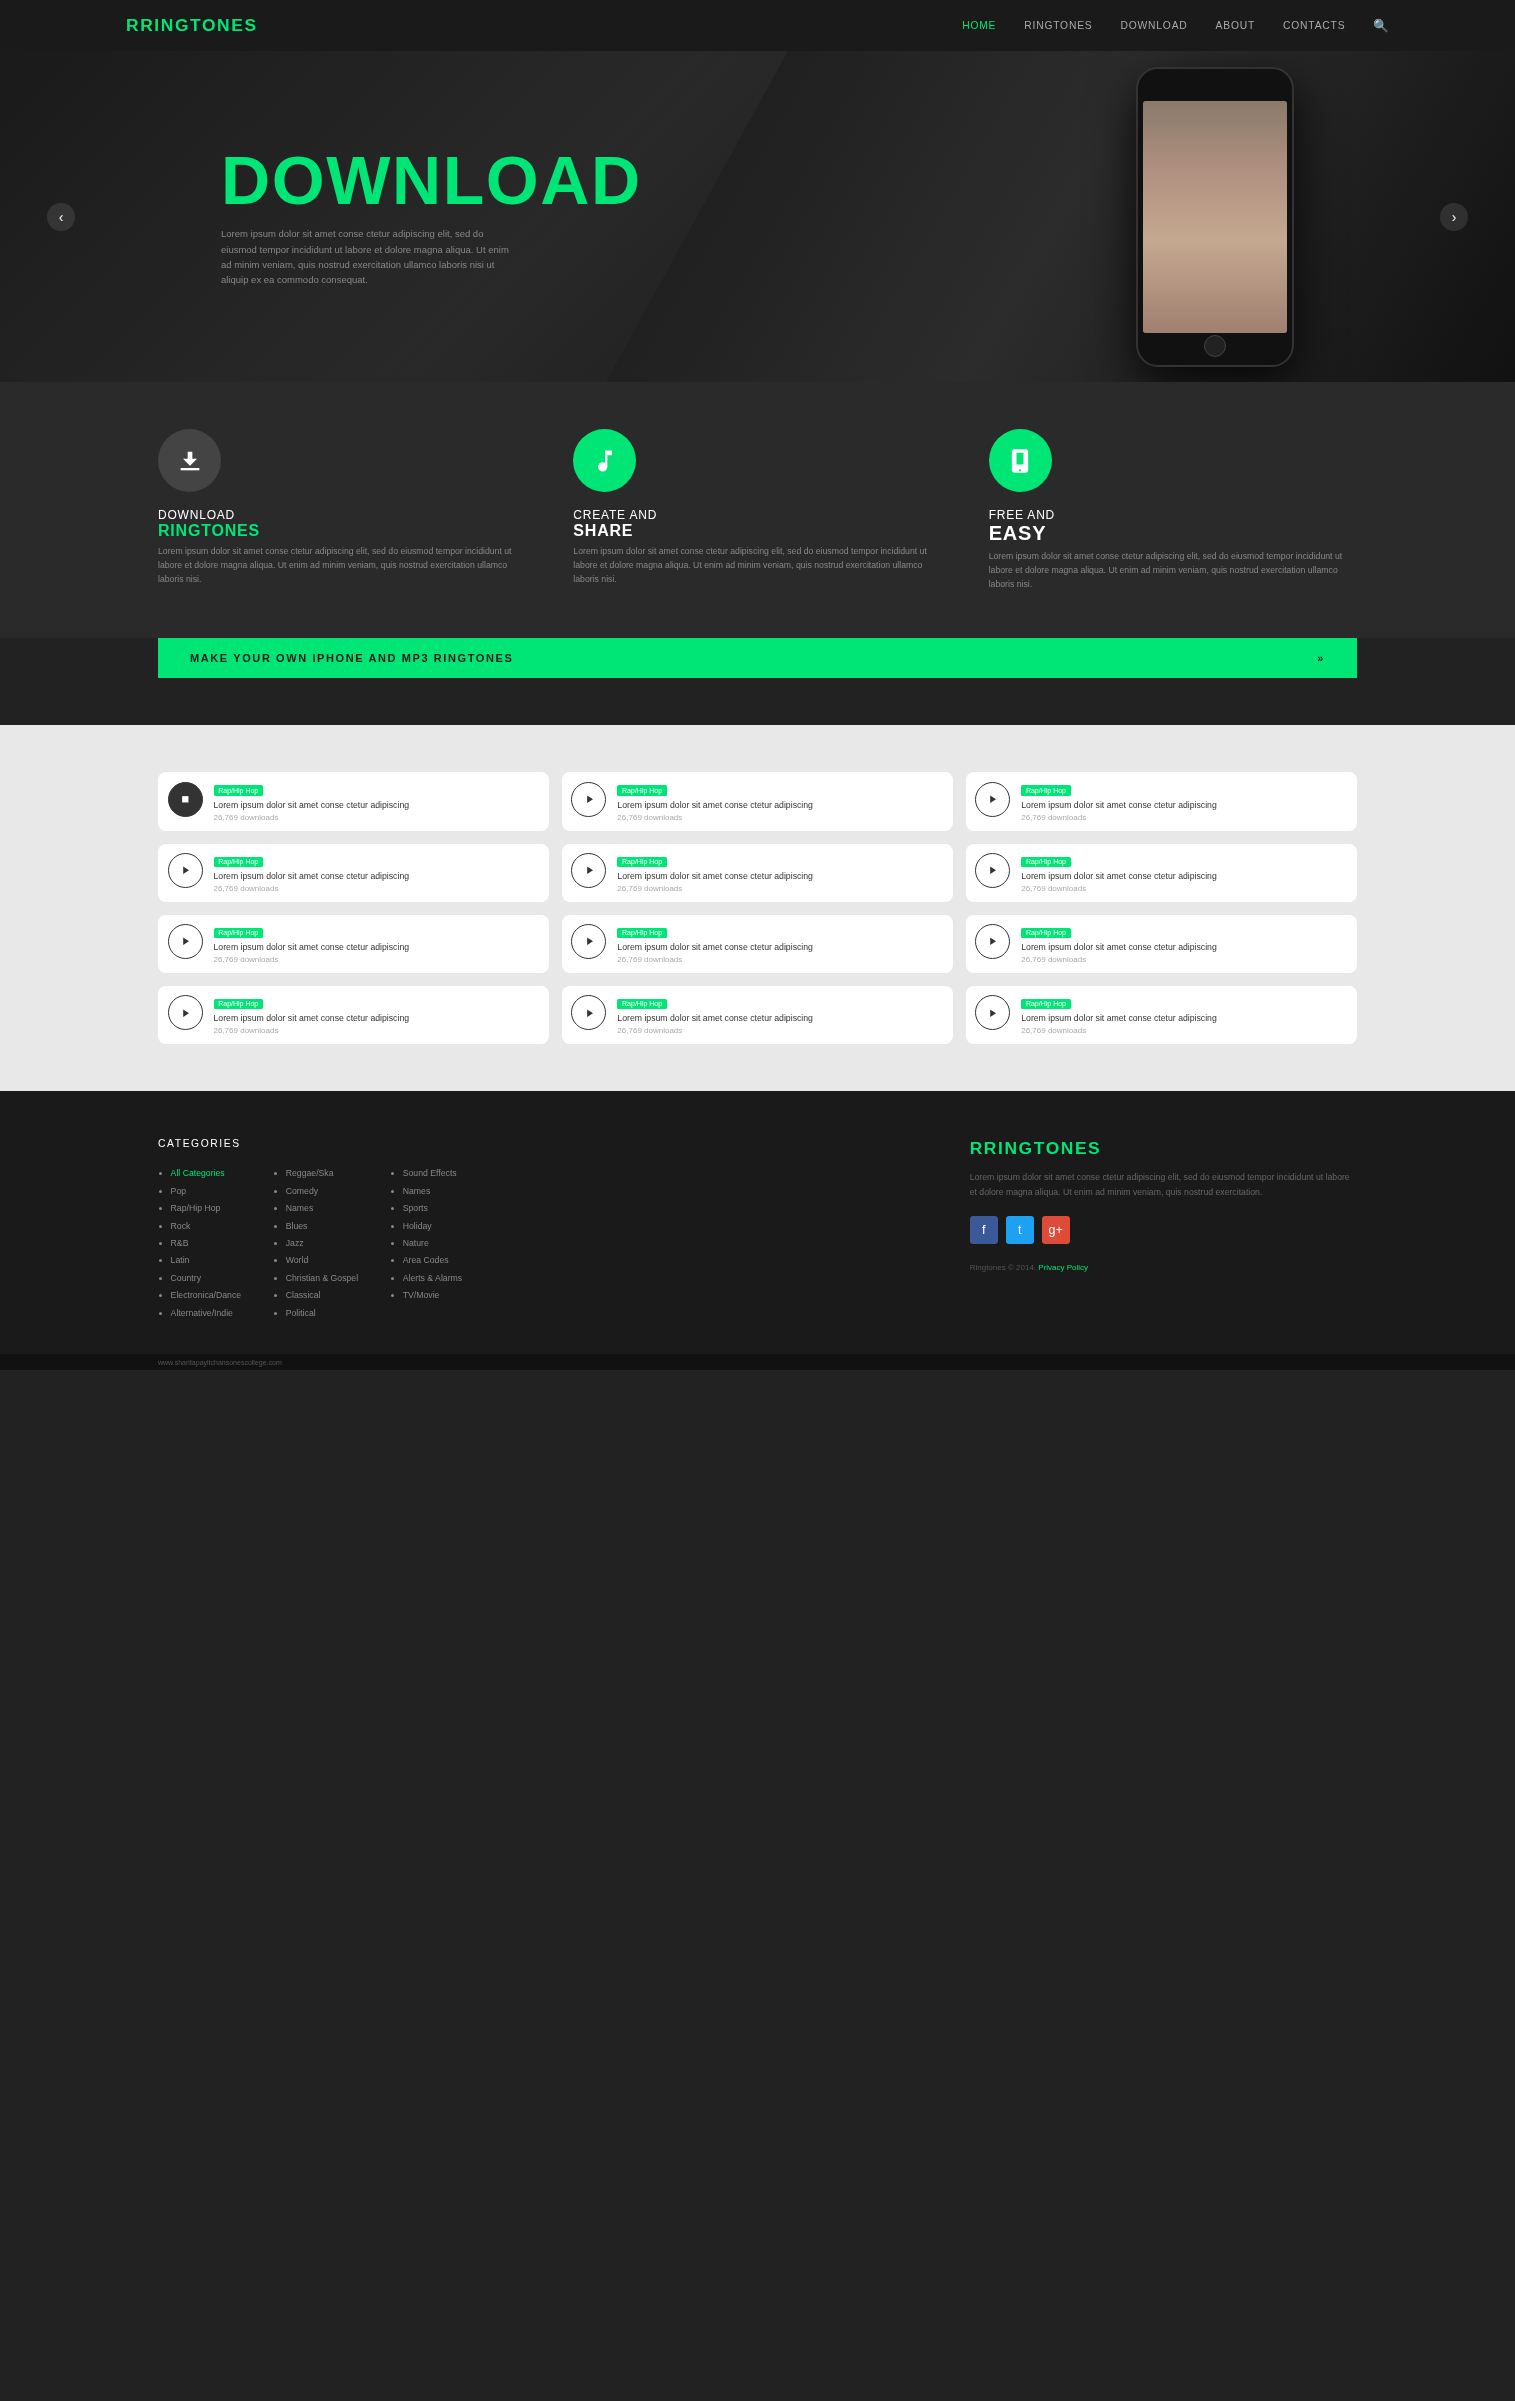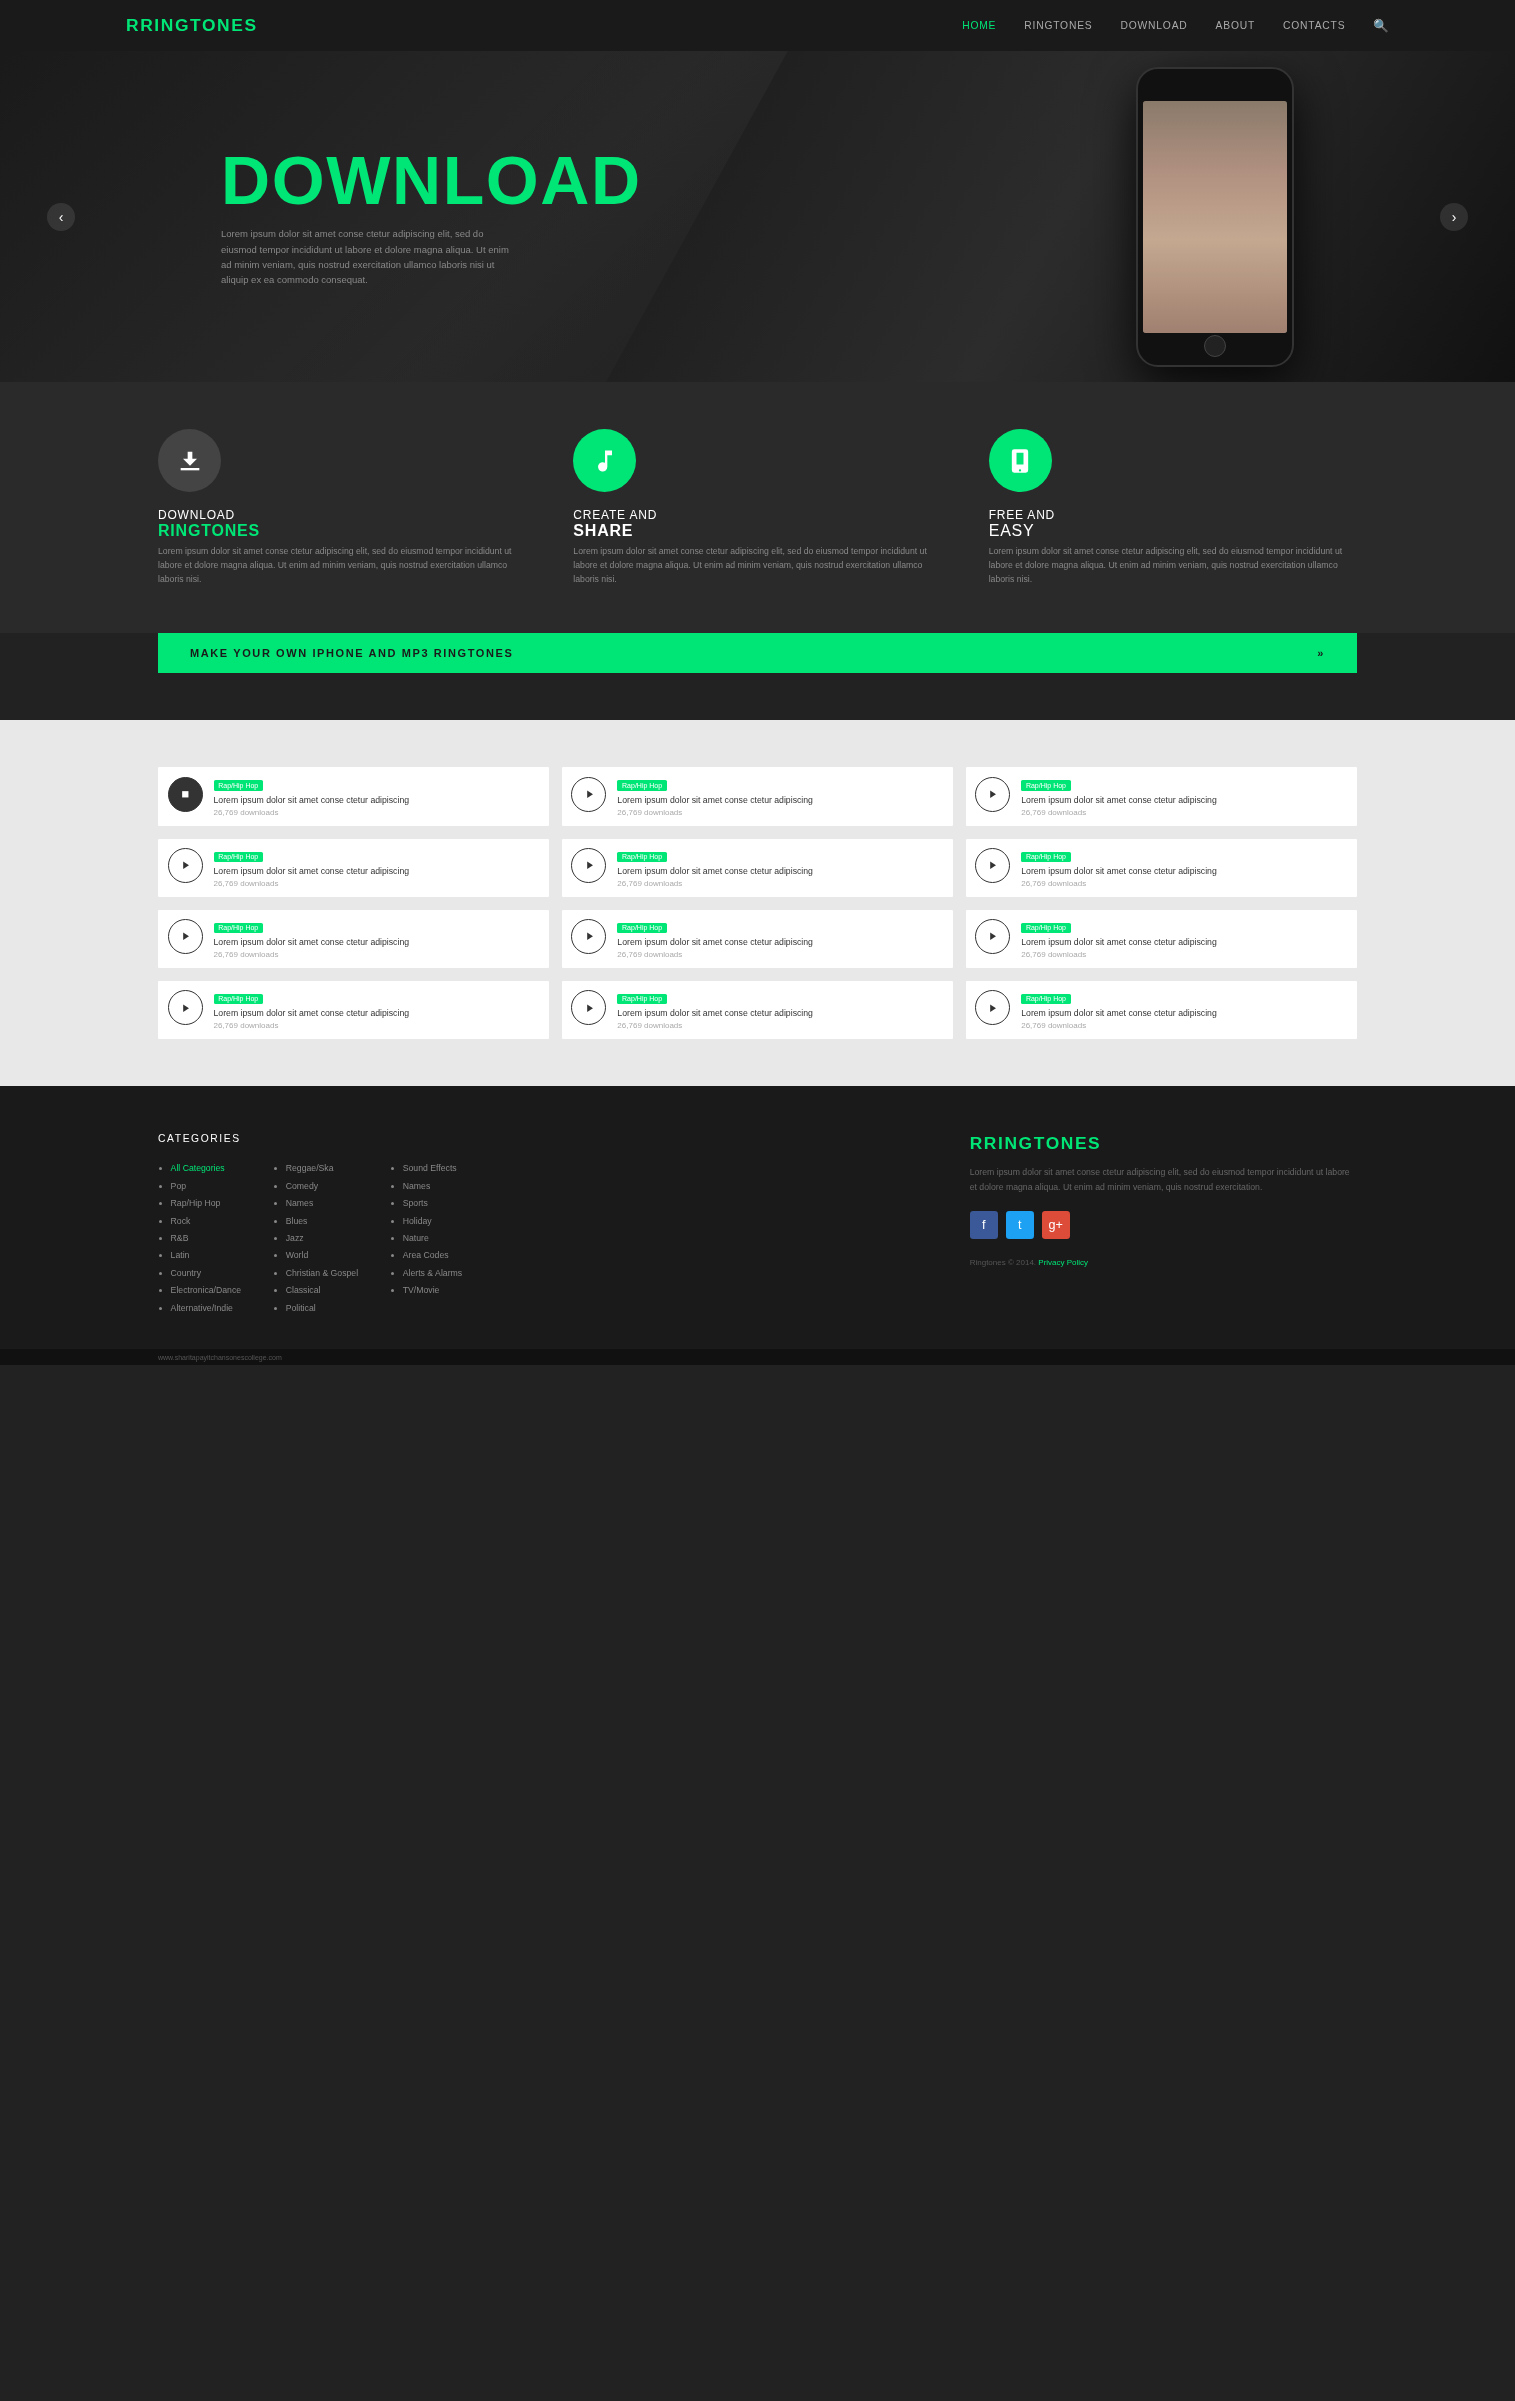--- a/index.html
+++ b/index.html
@@ -229,21 +229,21 @@
       display: grid;
       grid-template-columns: repeat(3, 1fr);
       gap: 12.6px;
     }
     .ringtone-item {
       display: flex;
       align-items: flex-start;
       gap: 11px;
       background: #fff;
       padding: 9.5px;
-      border-radius: 1px;
+      border-radius: 8px;
     }
     .play-btn {
       width: 35px;
       height: 35px;
       border-radius: 50%;
       border: 1.6px solid #333;
       display: flex;
       align-items: center;
       justify-content: center;
       flex-shrink: 0;
@@ -429,21 +429,21 @@
   </div>
 
   <div class="feature">
     <div class="feature-icon green">
       <svg viewBox="0 0 24 24" fill="white">
         <path d="M7 2h10a2 2 0 0 1 2 2v16a2 2 0 0 1-2 2H7a2 2 0 0 1-2-2V4a2 2 0 0 1 2-2zm5 17a1 1 0 1 0 0 2 1 1 0 0 0 0-2zm-3-14v10h6V5H9z"></path>
       </svg>
     </div>
     <div class="feature-title">
       <span class="white">FREE AND</span><br>
-      <span class="white" style="font-size:16px;font-weight:400">EASY</span>
+      <span class="white" style="font-size:20px;font-weight:700">EASY</span>
     </div>
     <p class="feature-desc">Lorem ipsum dolor sit amet conse ctetur adipiscing elit, sed do eiusmod tempor incididunt ut labore et dolore magna aliqua. Ut enim ad minim veniam, quis nostrud exercitation ullamco laboris nisi.</p>
   </div>
 </div>
 
 <div class="cta-bar">
   <span>MAKE YOUR OWN IPHONE AND MP3 RINGTONES</span>
   <span class="cta-arrows">»</span>
 </div>
 

